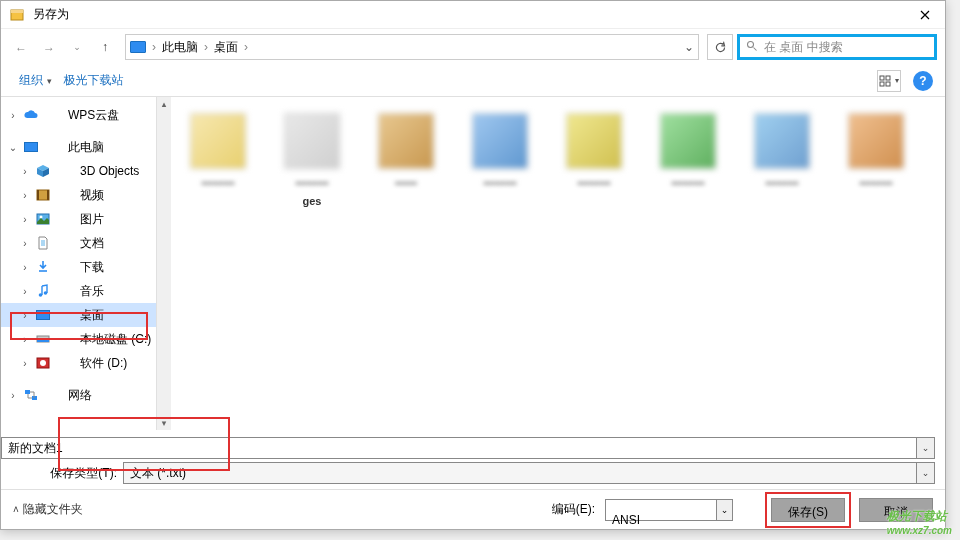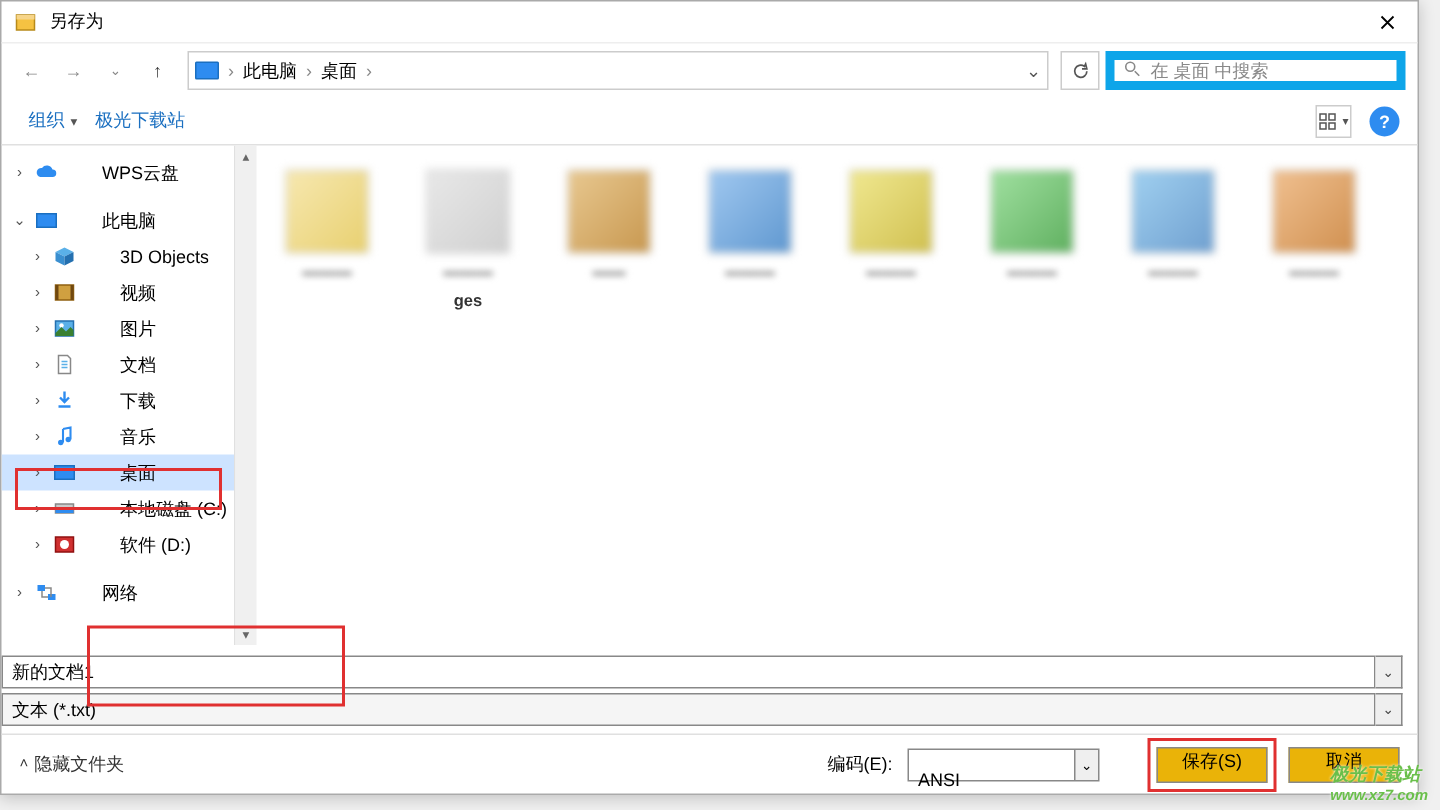--- a/index.html
+++ b/index.html
@@ -16,21 +16,21 @@
 .navbtn { width: 24px; height: 24px; display: flex; align-items: center; justify-content: center; color: #888; cursor: pointer; }
 .navbtn.enabled { color: #333; }
 
 .addressbox { flex: 1; height: 26px; border: 1px solid #ccc; display: flex; align-items: center; padding: 0 4px; gap: 6px; margin: 0 4px; }
 .addressbox .pcicon { width: 16px; height: 12px; background: #2e8cf0; border: 1px solid #1a6fc0; border-radius: 1px; }
 .addressbox .sep { color: #888; }
 .addressbox .dd { margin-left: auto; color: #555; }
 
 .refreshbtn { width: 26px; height: 26px; border: 1px solid #ccc; display: flex; align-items: center; justify-content: center; color: #555; cursor: pointer; }
 
-.searchbox { width: 200px; height: 26px; border: 6px solid #0ea5e9; display: flex; align-items: center; padding: 0 6px; color: #888; gap: 6px; }
+.searchbox { width: 200px; height: 26px; border: 3px solid #0ea5e9; display: flex; align-items: center; padding: 0 6px; color: #888; gap: 6px; }
 
 .toolbar { height: 32px; display: flex; align-items: center; padding: 0 12px; border-bottom: 1px solid #e0e0e0; }
 .toolbar .tb-item { display: flex; align-items: center; gap: 4px; color: #1a6fc0; cursor: pointer; padding: 4px 6px; }
 .toolbar .spacer { flex: 1; }
 .toolbar .viewbtn { width: 24px; height: 22px; border: 1px solid #ccc; display: flex; align-items: center; justify-content: center; cursor: pointer; margin-right: 4px; }
 .toolbar .helpbtn { width: 20px; height: 20px; border-radius: 50%; background: #2e8cf0; color: #fff; display: flex; align-items: center; justify-content: center; font-weight: bold; cursor: pointer; margin-left: 8px; }
 
 .body { flex: 1; display: flex; overflow: hidden; }
 
 .sidebar { width: 156px; border-right: 1px solid #e0e0e0; overflow-y: auto; padding: 6px 0; }
@@ -56,21 +56,21 @@
 .combobox { flex: 1; display: flex; }
 .combobox input { flex: 1; height: 22px; border: 1px solid #888; padding: 0 6px; }
 .combobox .cdd { width: 18px; height: 22px; border: 1px solid #888; border-left: none; background: #efefef; display: flex; align-items: center; justify-content: center; color: #444; font-size: 9px; }
 
 .bottombar { height: 40px; border-top: 1px solid #e0e0e0; display: flex; align-items: center; padding: 0 12px; gap: 10px; }
 .bottombar .hide { display: flex; align-items: center; gap: 4px; cursor: pointer; color: #333; }
 .bottombar .spacer2 { flex: 1; }
 .encode-sel { height: 22px; border: 1px solid #888; display: flex; align-items: center; }
 .encode-sel .ev { width: 110px; padding: 0 6px; margin-top: 20px; }
 .encode-sel .edd { width: 16px; border-left: 1px solid #888; display: flex; align-items: center; justify-content: center; font-size: 9px; height: 100%; background: #efefef; }
-.btn { min-width: 74px; height: 24px; border: 1px solid #888; background: #eab308; display: flex; align-items: flex-start; justify-content: center; cursor: pointer; }
+.btn { min-width: 74px; height: 24px; border: 1px solid #888; background: #a3a3a3; display: flex; align-items: flex-end; justify-content: center; cursor: pointer; }
 .red-btn-wrap { outline: 2px solid #e03030; padding: 4px; }
 
 .watermark { position: absolute; right: 8px; bottom: 4px; font-size: 14px; font-weight: bold; color: #6abf4b; text-shadow: 0 0 2px #fff; pointer-events: none; font-style: italic; }
 .watermark .sub { font-size: 10px; color: #6abf4b; display: block; text-align: right; }
 
 .highlight-zone { position: absolute; border: 2px solid #e03030; pointer-events: none; }
 </style>
 </head>
 <body>
 
@@ -310,20 +310,21 @@
   </div>
 
   <div class="formarea">
     <div class="fullrow">
       <div class="combobox">
         <input value="新的文档1" style="">
         <div class="cdd">⌄</div>
       </div>
     </div>
     <div class="fullrow">
+      <div class="fl">保存类型(T):</div>
       <div class="combobox">
         <input readonly="" style="background: rgb(245, 245, 245);" value="文本 (*.txt)">
         <div class="cdd">⌄</div>
       </div>
     </div>
   </div>
 
   <div class="bottombar">
     <div class="hide">
       <span style="font-size:10px">˄</span>

